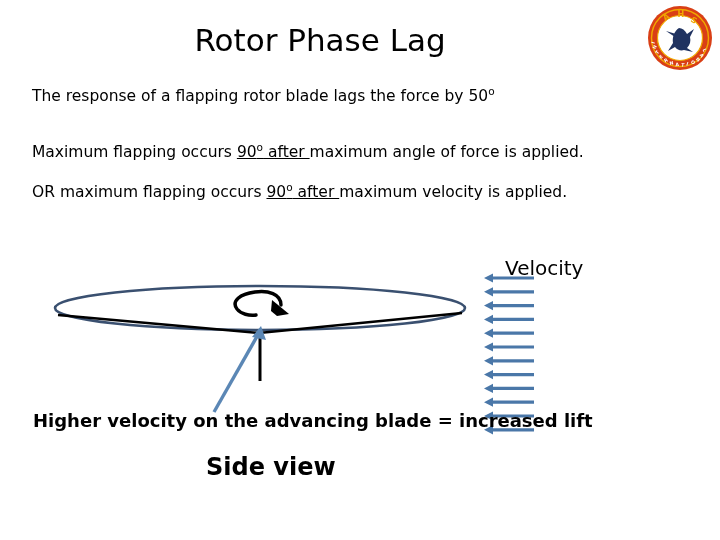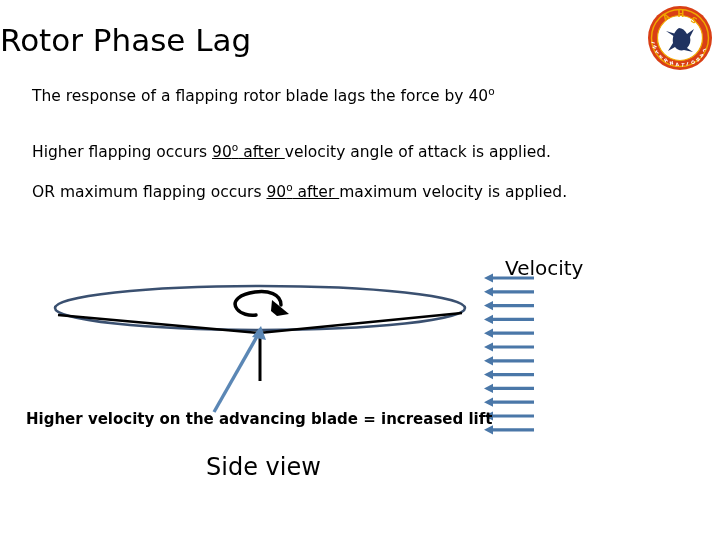--- a/index.html
+++ b/index.html
@@ -24,20 +24,21 @@
     width: 68px;
     height: 68px;
   }
 
   
   #title {
     position: absolute;
     left: 0;
     top: 22px;
     width: 640px;
+    text-align: center;
     font-size: 31px;
     font-weight: 400;
     letter-spacing: 0px;
     line-height: 36px;
     white-space: nowrap;
   }
 
   
   .bodyline {
     position: absolute;
@@ -74,32 +75,32 @@
   #velocity-label {
     position: absolute;
     left: 505px;
     top: 256px;
     font-size: 20px;
     font-weight: 400;
     white-space: nowrap;
   }
   #caption {
     position: absolute;
-    left: 26px;
+    left: 33px;
     top: 410px;
-    font-size: 15px;
+    font-size: 18px;
     font-weight: bold;
     white-space: nowrap;
   }
   #sideview {
     position: absolute;
     left: 206px;
     top: 453px;
     font-size: 24px;
-    font-weight: 400;
+    font-weight: 700;
     white-space: nowrap;
   }
 </style>
 </head>
 <body>
 
 <div id="logo">
   <svg width="68" height="68" viewBox="0 0 68 68" xmlns="http://www.w3.org/2000/svg">
     <circle cx="34" cy="34" r="32" fill="#d93f16"></circle>
     <circle cx="34" cy="34" r="28.5" fill="none" stroke="#f0a800" stroke-width="1.4"></circle>
@@ -133,25 +134,25 @@
                L47 48 L38 46 C35 47, 31 46, 29 43 L22 47 L27 39
                C26 34, 28 27, 33 24 Z"></path>
       <path d="M30 30 L20 27 L29 33 Z"></path>
     </g>
   </svg>
 </div>
 
 <div id="title">Rotor Phase Lag</div>
 
 <div class="bodyline" id="body-line-1">
-  <span>The response of a flapping rotor blade lags the force by 40</span><span class="sup">o</span>
+  <span>The response of a flapping rotor blade lags the force by 50</span><span class="sup">o</span>
 </div>
 
 <div class="bodyline" id="body-line-2">
-  <span>Higher flapping occurs </span><span class="emph"><span>90</span><span class="sup">o</span><span> after </span></span><span>velocity angle of attack is applied.</span>
+  <span>Maximum flapping occurs </span><span class="emph"><span>90</span><span class="sup">o</span><span> after </span></span><span>maximum angle of force is applied.</span>
 </div>
 
 <div class="bodyline" id="body-line-3">
   <span>OR  maximum flapping occurs </span><span class="emph"><span>90</span><span class="sup">o</span><span> after </span></span><span>maximum velocity is applied.</span>
 </div>
 
 <svg id="diagram" viewBox="0 0 720 540" xmlns="http://www.w3.org/2000/svg">
 
   <ellipse cx="260" cy="308" rx="205" ry="22" fill="none" stroke="#3a5070" stroke-width="2.6"></ellipse>
 

